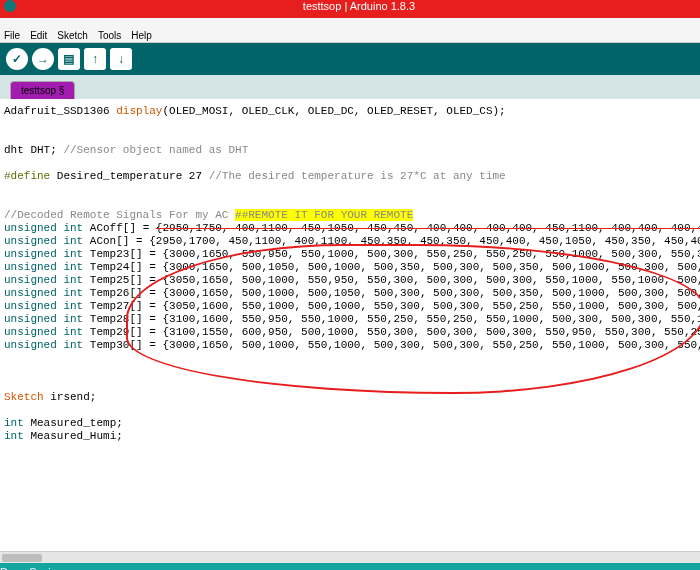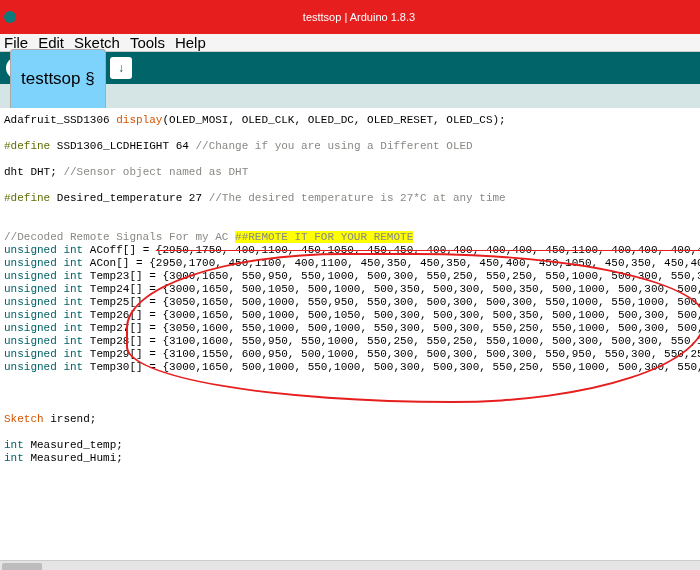--- a/index.html
+++ b/index.html
@@ -6,41 +6,41 @@
 body {
   font-family: "Segoe UI", Tahoma, sans-serif;
   font-size: 11px;
   background: #ffffff;
   width: 700px;
   height: 570px;
   overflow: hidden;
 }
 .titlebar {
   background: #e61e1e;
-  height: 34px;
-  display: flex;
-  align-items: center;
+  height: 18px;
+  display: flex;
+  align-items: flex-start;
   padding: 0 4px;
   color: #fff;
   font-size: 11px;
 }
 .titlebar .app-icon {
   width: 12px; height: 12px;
   background: #0a7a7a;
   border-radius: 50%;
   margin-right: 6px;
 }
 .titlebar .title-text { flex: 1; text-align: center; }
 .menubar {
   background: #f5f5f5;
   height: 18px;
   display: flex;
-  align-items: flex-end;
-  padding: 0 4px;
-  font-size: 15px;
+  align-items: flex-start;
+  padding: 12px 4px;
+  font-size: 10px;
   border-bottom: 1px solid #ccc;
 }
 .menubar span { margin-right: 10px; cursor: default; }
 .toolbar {
   background: #006468;
   height: 32px;
   display: flex;
   align-items: center;
   padding: 0 6px;
   gap: 4px;
@@ -59,26 +59,26 @@
 }
 .tool-btn.sq { border-radius: 3px; }
 .tabbar {
   background: #d5e5e6;
   height: 24px;
   display: flex;
   align-items: flex-end;
   padding-left: 10px;
 }
 .tab {
-  background: #7dd3fc;
+  background: #a21caf;
   border: 1px solid #aaa;
   border-bottom: none;
   border-radius: 4px 4px 0 0;
-  padding: 19px 10px;
-  font-size: 17px;
+  padding: 3px 10px;
+  font-size: 10px;
 }
 .editor {
   font-family: Consolas, "Courier New", monospace;
   font-size: 11px;
   line-height: 13px;
   padding: 6px 4px;
   white-space: nowrap;
   overflow: auto;
   height: 452px;
   background: #fff;
@@ -153,21 +153,20 @@
   <div class="tool-btn sq">↓</div>
 </div>
 
 <div class="tabbar">
   <div class="tab">testtsop §</div>
 </div>
 
 <div class="editor">
   <span class="line"><span>Adafruit_SSD1306 </span><span class="kw-orange">display</span><span>(OLED_MOSI, OLED_CLK, OLED_DC, OLED_RESET, OLED_CS);</span></span>
   <span class="line">&nbsp;</span>
-  <span class="line"><span class="kw-macro">#define</span><span> SSD1306_LCDHEIGHT 64 </span><span class="kw-comment">//Change if you are using a Different OLED</span></span>
   <span class="line">&nbsp;</span>
   <span class="line"><span>dht DHT; </span><span class="kw-comment">//Sensor object named as DHT</span></span>
   <span class="line">&nbsp;</span>
   <span class="line"><span class="kw-macro">#define</span><span> Desired_temperature 27 </span><span class="kw-comment">//The desired temperature is 27*C at any time</span></span>
   <span class="line">&nbsp;</span>
   <span class="line">&nbsp;</span>
   <span class="line"><span class="kw-comment">//Decoded Remote Signals For my AC </span><span class="highlight-y kw-comment">##REMOTE IT FOR YOUR REMOTE</span></span>
   <span class="line"><span class="kw-teal">unsigned int</span><span> ACoff[] = </span><span class="highlight-r">{2950,1750, 400,1100, 450,1050, 450,450, 400,400, 400,400, 450,1100, 400,400, 400,400, 450,1100, 400,1100, 450,</span></span>
   <span class="line"><span class="kw-teal">unsigned int</span><span> ACon[] = </span><span>{2950,1700, 450,1100, 400,1100, 450,350, 450,350, 450,400, 450,1050, 450,350, 450,400, 450,1050, 450,1100, 400,4</span></span>
   <span class="line"><span class="kw-teal">unsigned int</span><span> Temp23[] = </span><span>{3000,1650, 550,950, 550,1000, 500,300, 550,250, 550,250, 550,1000, 500,300, 550,300, 500,1000, 550,950, 550,3</span></span>

